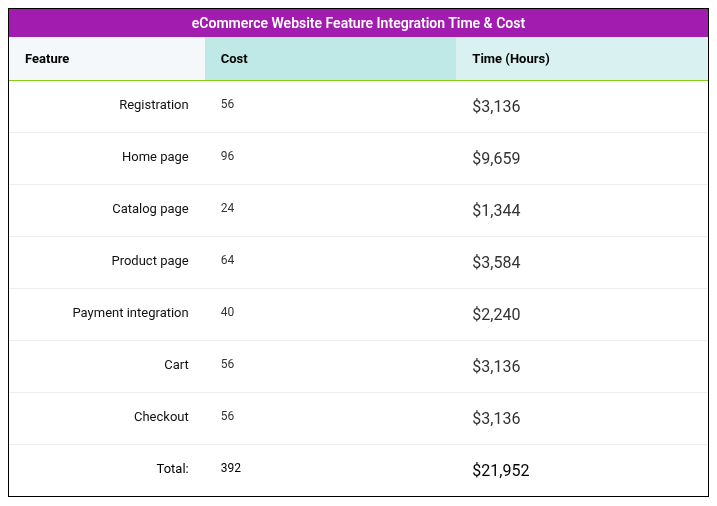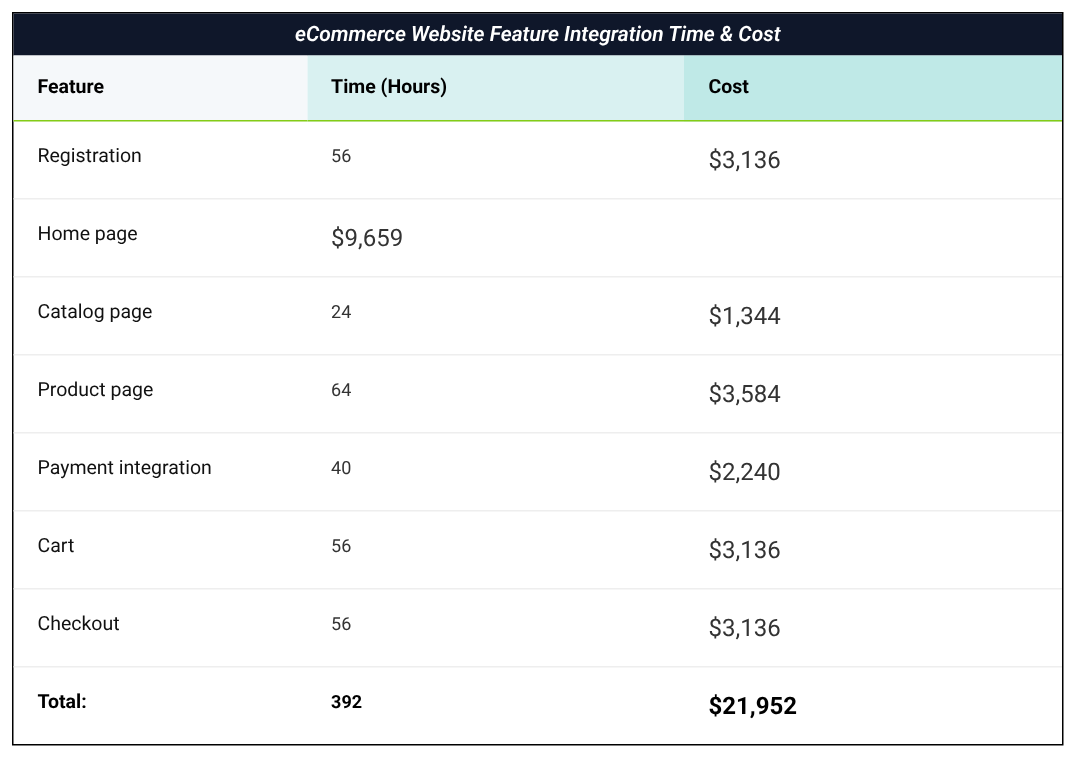--- a/index.html
+++ b/index.html
@@ -8,27 +8,26 @@
       background: #fff;
       padding: 8px;
       width: 717px;
     }
     .table {
       width: 100%;
       border: 1px solid #000;
       background: #fff;
     }
     .title-bar {
-      background: #0f172a;
+      background: #a21caf;
       color: #fff;
       text-align: center;
       font-weight: 600;
       font-size: 14px;
       padding: 6px 0;
-      font-style: italic;
     }
     .header-row {
       display: flex;
     }
     .header-cell {
       font-weight: 700;
       font-size: 13px;
       padding: 14px 16px;
       border-bottom: 1px solid #84cc16;
     }
@@ -38,44 +37,45 @@
     .data-row {
       display: flex;
       border-bottom: 1px solid #eee;
     }
     .data-row:last-child { border-bottom: none; }
     .cell {
       padding: 16px 16px;
       font-size: 13px;
       color: #222;
     }
-    .c-feature { width: 28%; font-size: 13px; color: #111; }
+    .c-feature { width: 28%; font-size: 13px; color: #111; text-align: right; }
     .c-time { width: 36%; font-size: 12px; color: #333; }
     .c-cost { width: 36%; font-size: 16px; color: #333; }
-    .total-row .cell { font-weight: 700; color: #000; }
+    .total-row .cell { font-weight: 400; color: #000; }
   </style>
 </head>
 <body>
 
 <div class="table">
   <div class="title-bar">eCommerce Website Feature Integration Time &amp; Cost</div>
 
   <div class="header-row">
     <div class="header-cell hc-feature">Feature</div>
+    <div class="header-cell hc-cost">Cost</div>
     <div class="header-cell hc-time">Time (Hours)</div>
-    <div class="header-cell hc-cost">Cost</div>
   </div>
 
   <div class="data-row">
     <div class="cell c-feature">Registration</div>
     <div class="cell c-time">56</div>
     <div class="cell c-cost">$3,136</div>
   </div>
   <div class="data-row">
     <div class="cell c-feature">Home page</div>
+    <div class="cell c-time">96</div>
     <div class="cell c-cost">$9,659</div>
   </div>
   <div class="data-row">
     <div class="cell c-feature">Catalog page</div>
     <div class="cell c-time">24</div>
     <div class="cell c-cost">$1,344</div>
   </div>
   <div class="data-row">
     <div class="cell c-feature">Product page</div>
     <div class="cell c-time">64</div>

